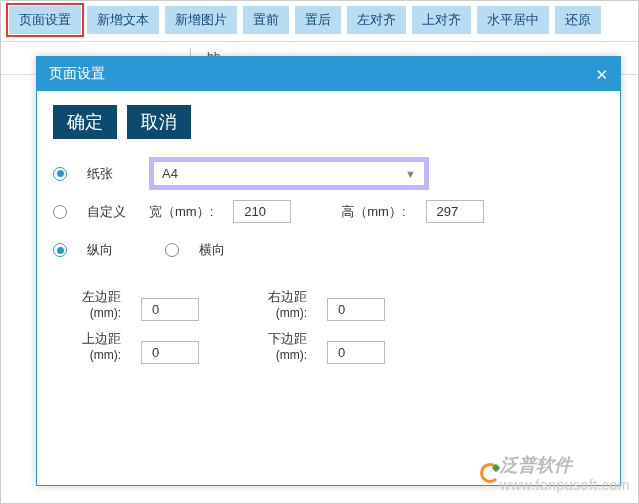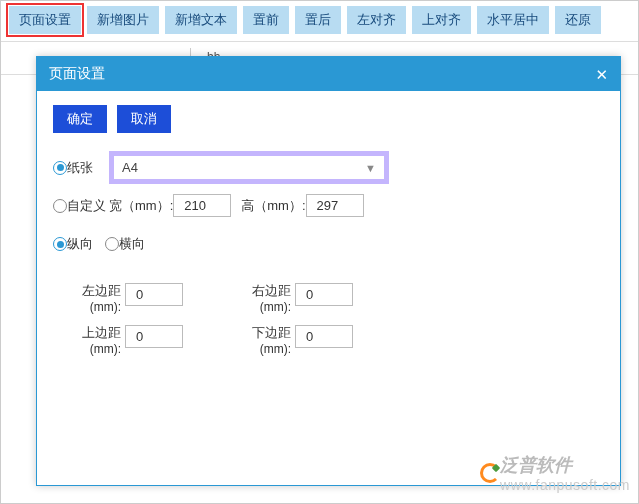--- a/index.html
+++ b/index.html
@@ -76,33 +76,33 @@
     cursor: pointer;
     font-size: 15px;
     line-height: 1;
   }
   .dialog-body {
     padding: 14px 16px;
     flex: 1;
     overflow: auto;
   }
   .dlg-btn {
-    background: #1d4ed8;
+    background: #0c4a6e;
     color: #fff;
     border: none;
     padding: 5px 14px;
-    font-size: 13px;
+    font-size: 18px;
     cursor: pointer;
     margin-right: 6px;
   }
   .section { margin-top: 18px; }
   .row {
     display: flex;
     align-items: center;
-    gap: 0;
+    gap: 20px;
     margin-bottom: 10px;
     font-size: 13px;
     color: #333;
   }
   .radio {
     width: 14px; height: 14px;
     border: 1px solid #2a98d4;
     border-radius: 50%;
     display: inline-flex;
     align-items: center; justify-content: center;
@@ -142,21 +142,21 @@
     background: #fff;
   }
   .lbl-inline { color:#333; }
   .margins {
     display: flex;
     gap: 60px;
     margin-top: 30px;
     margin-left: 20px;
   }
   .margin-col { display:flex; flex-direction:column; gap:10px; }
-  .margin-row { display:flex; align-items:flex-start; gap:4px; }
+  .margin-row { display:flex; align-items:flex-end; gap:20px; }
   .margin-lbl { text-align:right; width:48px; color:#333; line-height:1.3; }
   .margin-lbl small { display:block; font-size:12px; }
   .watermark {
     position:absolute;
     right:8px; bottom:10px;
     font-size:18px;
     color:#bbb;
     font-style: italic;
     font-weight: 600;
     display:flex; align-items:center; gap:0;
@@ -178,22 +178,22 @@
     content:""; position:absolute; right:1px; top:2px;
     width:6px; height:6px; background:#4b9b3d; border-radius:1px;
     transform:rotate(45deg);
   }
 </style>
 </head>
 <body>
 
 <div class="toolbar">
   <button class="toolbar-btn highlight">页面设置</button>
+  <button class="toolbar-btn">新增文本</button>
   <button class="toolbar-btn">新增图片</button>
-  <button class="toolbar-btn">新增文本</button>
   <button class="toolbar-btn">置前</button>
   <button class="toolbar-btn">置后</button>
   <button class="toolbar-btn">左对齐</button>
   <button class="toolbar-btn">上对齐</button>
   <button class="toolbar-btn">水平居中</button>
   <button class="toolbar-btn">还原</button>
 </div>
 
 <div class="behind">
   <div class="tabish sep"></div>

